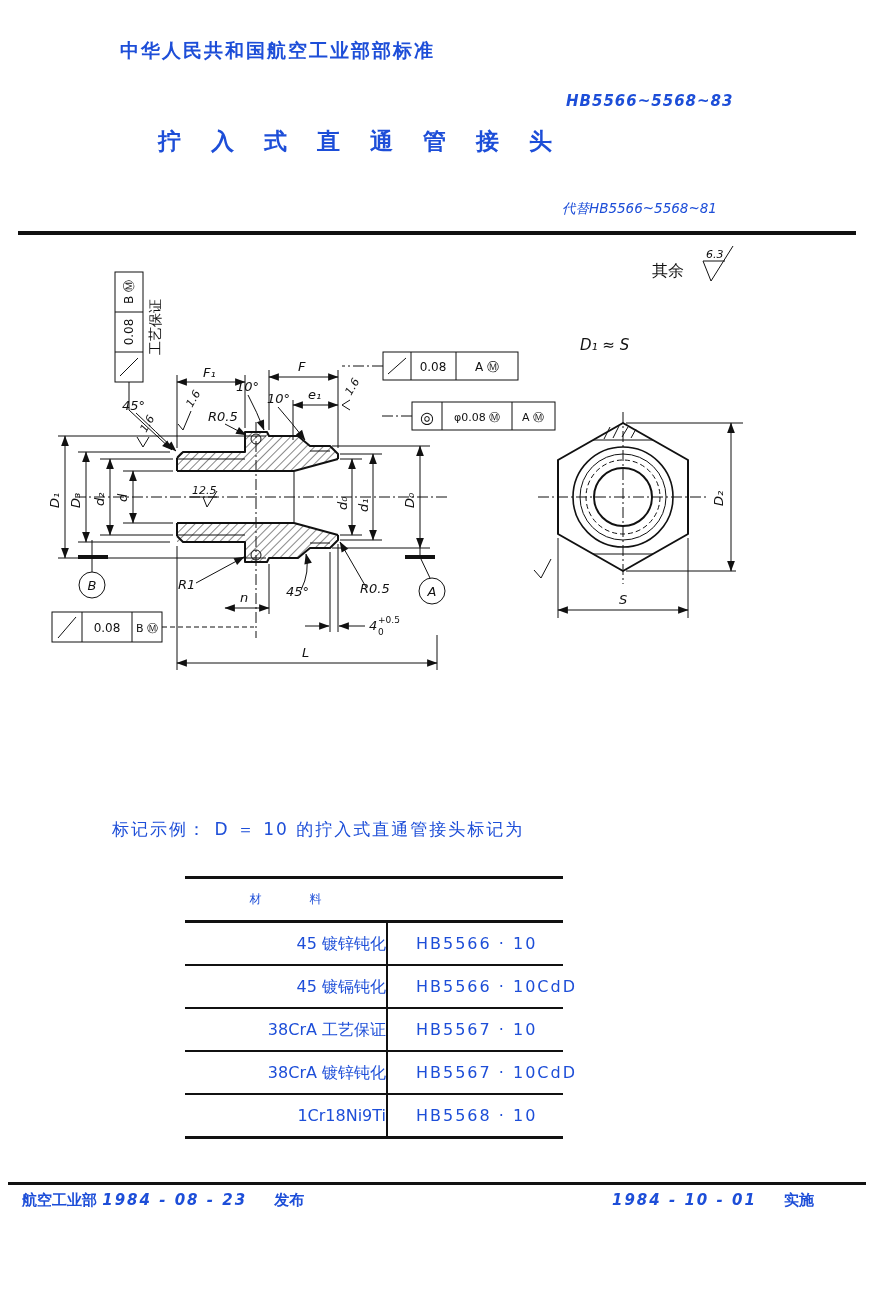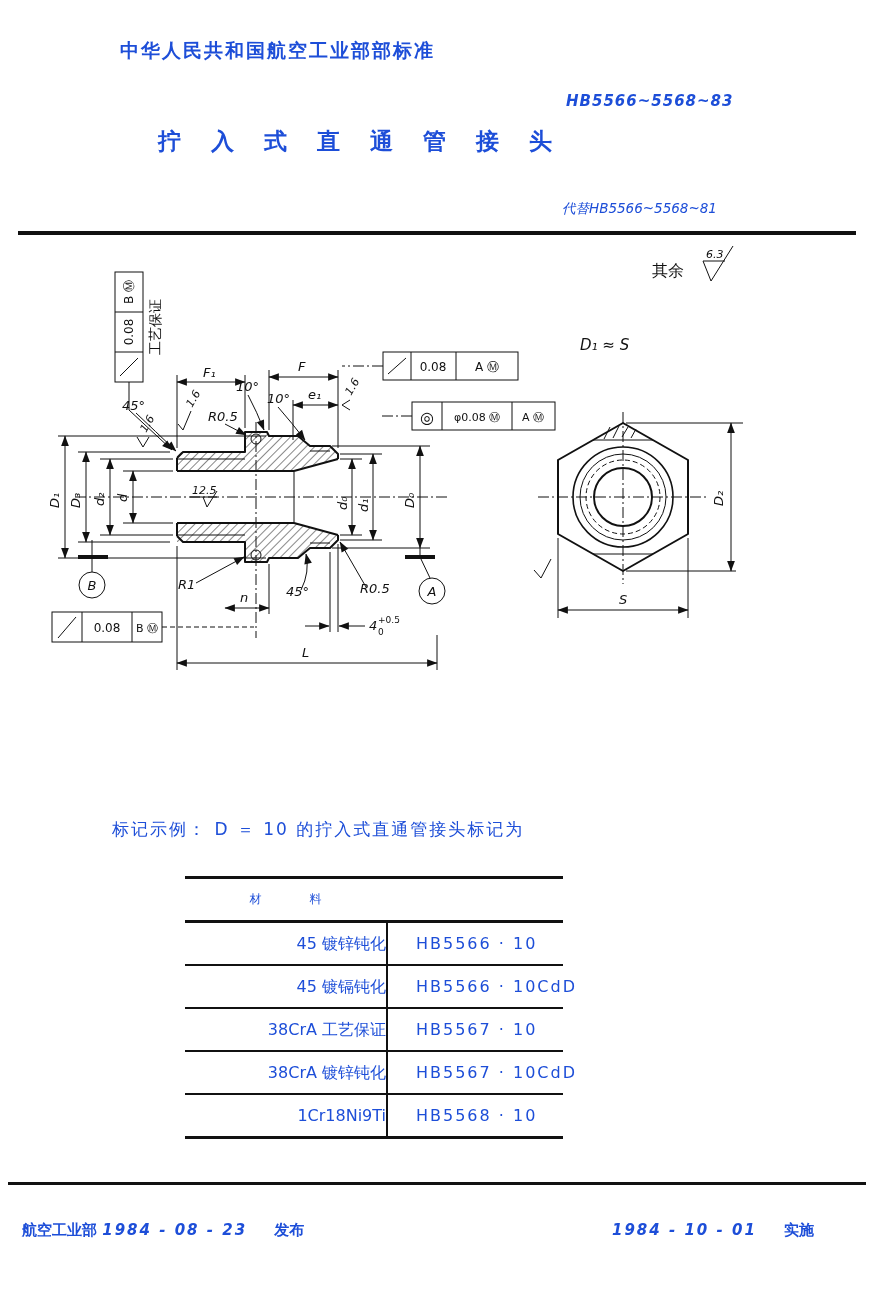--- a/index.html
+++ b/index.html
@@ -17,21 +17,21 @@
   .drawing-svg{left:20px;top:240px;}
   .example{left:112px;top:818px;font-size:17px;letter-spacing:2px;white-space:nowrap;}
   .mat-table{left:185px;top:876px;width:378px;border-top:3px solid #111;border-bottom:3px solid #111;font-size:16px;}
   .tr{display:grid;grid-template-columns:201px 177px;height:41px;line-height:41px;border-bottom:2px solid #111;}
   .tr.hdr{border-bottom:3px solid #111;font-size:12px;}
   .tr.last{border-bottom:none;}
   .c1{padding-left:14px;white-space:nowrap;text-align:right;}
   .c2{border-left:2px solid #111;padding-left:28px;letter-spacing:2px;white-space:nowrap;}
   .hdr .c1,.hdr .c2{padding-left:0;text-align:center;letter-spacing:0;}
   .rule-bottom{left:8px;top:1182px;width:858px;height:3px;background:#111;}
-  .foot{top:1221px;font-size:15px;font-weight:bold;white-space:nowrap;}
+  .foot{top:1191px;font-size:15px;font-weight:bold;white-space:nowrap;}
   .foot-left{left:22px;}
   .foot-right{left:612px;}
   .foot .date{font-style:italic;letter-spacing:2px;}
   .foot .flabel{margin-left:22px;}
   
   .ol{stroke:#111;stroke-width:2;fill:none;stroke-linejoin:round;}
   .thin{stroke:#111;stroke-width:1;fill:none;}
   .dim{stroke:#111;stroke-width:1;fill:none;}
   .cl{stroke:#111;stroke-width:1;fill:none;stroke-dasharray:11 3 2 3;}
   .dash{stroke:#111;stroke-width:1;fill:none;stroke-dasharray:5 3;}

